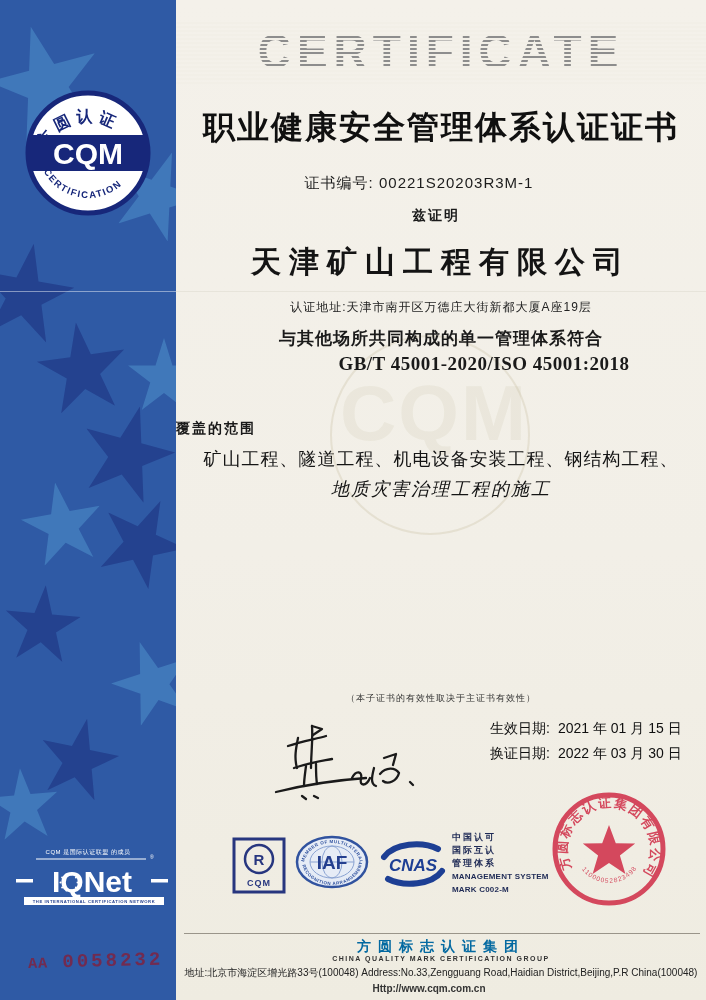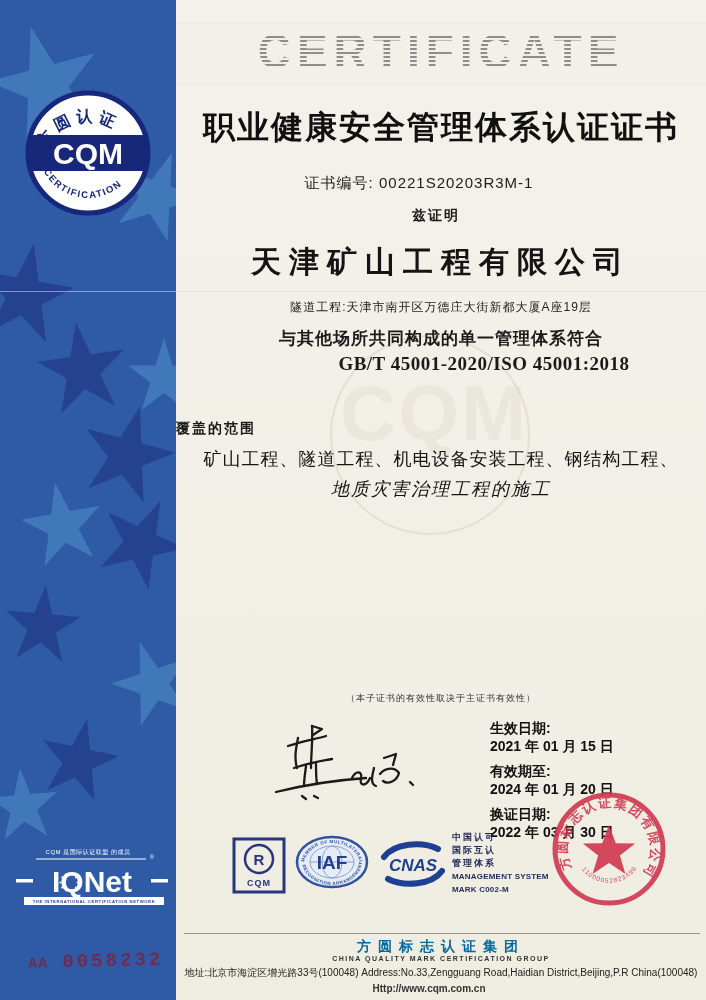--- a/index.html
+++ b/index.html
@@ -56,21 +56,21 @@
               font-family:"Liberation Serif", serif; letter-spacing:.5px; }
   .scope-title { left:176px; top:420px; width:530px; text-align:left; font-size:14px; letter-spacing:2px; font-weight:600; }
   .scope1 { left:176px; top:447px; width:530px; text-align:center; font-size:18px; letter-spacing:1px; color:#141414; }
   .scope2 { left:176px; top:477px; width:530px; text-align:center; font-size:18px; letter-spacing:2px; color:#141414;font-style:italic; }
 
   .validity-note { left:176px; top:692px; width:530px; text-align:center; font-size:9px; color:#333; letter-spacing:1px; }
 
   .signature { left:268px; top:716px; width:150px; height:85px; }
 
   .dates { left:490px; top:720px; width:200px; font-size:14px; color:#101010; }
-  .dates .row { display:flex; margin-bottom:7px; font-weight:700;flex-direction:column; }
+  .dates .row { display:flex; margin-bottom:7px; font-weight:400; }
   .dates .lab { margin-right:8px; }
 
   .seal { left:549px; top:789px; width:120px; height:120px; z-index:6; opacity:.92; }
 
   
   .mark-cqm { left:232px; top:837px; width:54px; height:57px; }
   .mark-iaf { left:294px; top:835px; width:76px; height:54px; }
   .mark-cnas { left:378px; top:841px; width:70px; height:46px; }
   .accred { left:452px; top:831px; width:130px; color:#1e2a55; font-weight:bold; line-height:13px; }
   .accred .cn { font-size:9px; letter-spacing:2px; }
@@ -157,21 +157,21 @@
 <div class="abs title">职业健康安全管理体系认证证书</div>
 
 <div class="abs cert-no-line">
   <span>证书编号:</span>
   <span>00221S20203R3M-1</span>
 </div>
 
 <div class="abs certify">兹证明</div>
 
 <div class="abs company">天津矿山工程有限公司</div>
-<div class="abs addr">隧道工程:天津市南开区万德庄大街新都大厦A座19层</div>
+<div class="abs addr">认证地址:天津市南开区万德庄大街新都大厦A座19层</div>
 <div class="abs system-line">与其他场所共同构成的单一管理体系符合</div>
 <div class="abs standard">GB/T 45001-2020/ISO 45001:2018</div>
 <div class="abs scope-title">覆盖的范围</div>
 <div class="abs scope1">矿山工程、隧道工程、机电设备安装工程、钢结构工程、</div>
 <div class="abs scope2">地质灾害治理工程的施工</div>
 
 <div class="abs validity-note">（本子证书的有效性取决于主证书有效性）</div>
 
 <svg class="abs signature" viewBox="0 0 150 85">
   <g fill="none" stroke="#1a1a1a" stroke-width="2.3" stroke-linecap="round" stroke-linejoin="round">
@@ -192,24 +192,20 @@
     <path d="M142,66 l3,3"></path>
   </g>
 </svg>
 
 <div class="abs dates">
   <div class="row">
     <span class="lab">生效日期:</span>
     <span>2021 年 01 月 15 日</span>
   </div>
   <div class="row">
-    <span class="lab">有效期至:</span>
-    <span>2024 年 01 月 20 日</span>
-  </div>
-  <div class="row">
     <span class="lab">换证日期:</span>
     <span>2022 年 03 月 30 日</span>
   </div>
 </div>
 
 <svg class="abs seal" viewBox="0 0 120 120">
   <defs>
     <path id="sealArc" d="M23.6,81 A42,42 0 1 1 96.4,81"></path>
     <path id="sealBot" d="M30.6,77 A34,34 0 0 0 89.4,77"></path>
   </defs>

